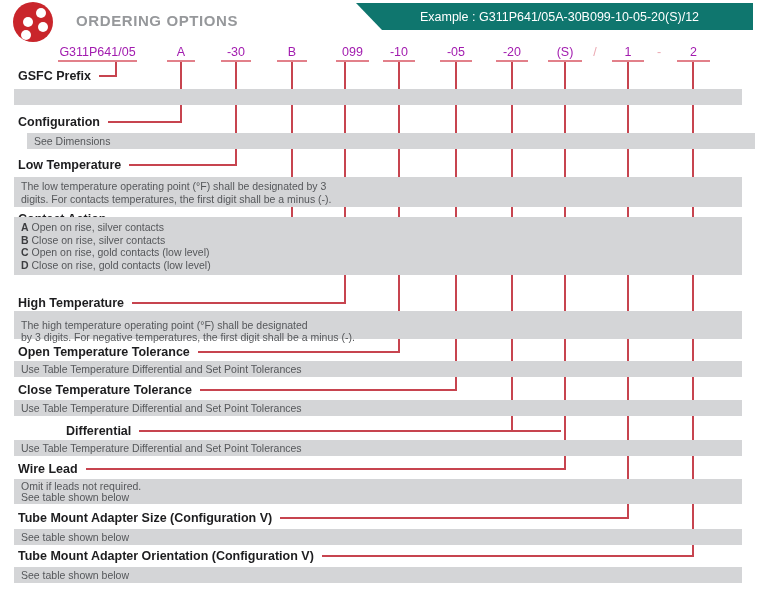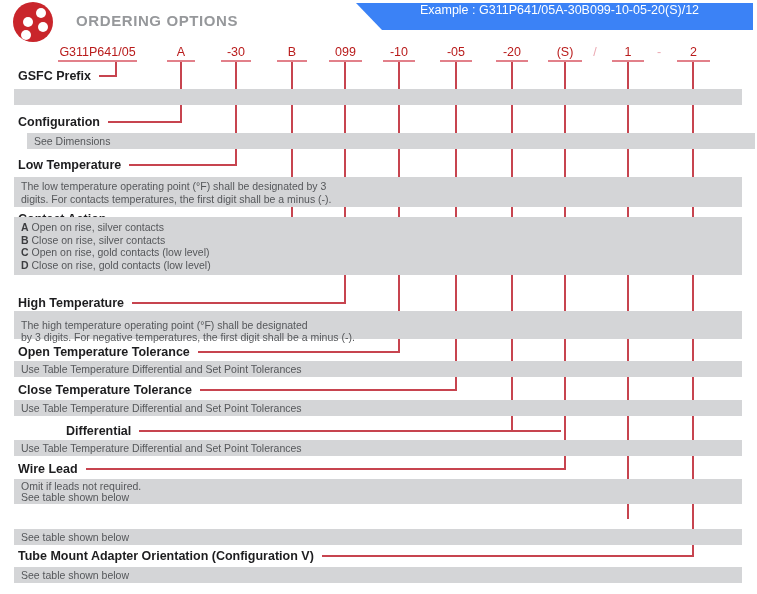--- a/index.html
+++ b/index.html
@@ -9,27 +9,27 @@
   }
   
   .logo{position:absolute;left:13px;top:2px;width:40px;height:40px;border-radius:50%;background:#c9252b;}
   .logo .dot{position:absolute;background:#ffffff;border-radius:50%;width:10px;height:10px;}
   .logo .d1{left:23px;top:6px;}
   .logo .d2{left:25px;top:20px;}
   .logo .d3{left:10px;top:15px;}
   .logo .d4{left:8px;top:28px;}
   .title{position:absolute;left:76px;top:12px;font-size:15px;font-weight:bold;color:#96989b;letter-spacing:0.6px;}
   .banner{
-    position:absolute;left:356px;top:3px;width:397px;height:27px;background:#3b82f6;
+    position:absolute;left:356px;top:3px;width:397px;height:27px;background:#0f766e;
     clip-path:polygon(0 0,100% 0,100% 100%,26px 100%);
-    display:flex;justify-content:center;
+    display:flex;align-items:center;justify-content:center;
     color:#ffffff;font-size:12.5px;padding-left:10px;box-sizing:border-box;
   }
   
-  .seg{position:absolute;top:45px;height:17px;text-align:center;font-size:12.5px;color:#b91c1c;}
+  .seg{position:absolute;top:45px;height:17px;text-align:center;font-size:12.5px;color:#a21caf;}
   .seg .txt{display:block;line-height:15px;white-space:nowrap;}
   .seg .ul{position:absolute;left:0;right:0;bottom:0;height:2px;background:#e2808a;}
   .sep{color:#eba9b2;}
   
   .vline{position:absolute;width:2px;background:#c7444f;}
   .stub{position:absolute;width:2px;background:#c7444f;}
   
   .row{position:absolute;left:18px;display:flex;align-items:center;height:14px;text-align:center;}
   .row .lbl{font-size:12.5px;font-weight:bold;color:#1d1d1f;white-space:nowrap;line-height:14px;}
   .row .hline{flex:1;height:2px;background:#c7444f;margin-left:8px;}
@@ -63,21 +63,21 @@
       <div class="ul"></div>
   </div>
   <div class="seg" style="left:221px;width:30px;">
     <span class="txt">-30</span>
       <div class="ul"></div>
   </div>
   <div class="seg" style="left:277px;width:30px;">
     <span class="txt">B</span>
       <div class="ul"></div>
   </div>
-  <div class="seg" style="left:329px;width:33px;">
+  <div class="seg" style="left:336px;width:33px;">
     <span class="txt">099</span>
       <div class="ul"></div>
   </div>
   <div class="seg" style="left:383px;width:32px;">
     <span class="txt">-10</span>
       <div class="ul"></div>
   </div>
   <div class="seg" style="left:440px;width:32px;">
     <span class="txt">-05</span>
       <div class="ul"></div>
@@ -146,20 +146,24 @@
       <div class="hline"></div>
   </div>
   <div class="row" style="top:424px;width:495px;padding-left:48px;">
     <span class="lbl">Differential</span>
       <div class="hline"></div>
   </div>
   <div class="row" style="top:462px;width:548px;">
     <span class="lbl">Wire Lead</span>
       <div class="hline"></div>
   </div>
+  <div class="row" style="top:511px;width:611px;">
+    <span class="lbl">Tube Mount Adapter Size (Configuration V)</span>
+      <div class="hline"></div>
+  </div>
   <div class="row" style="top:549px;width:676px;">
     <span class="lbl">Tube Mount Adapter Orientation (Configuration V)</span>
       <div class="hline"></div>
   </div>
 
   <div class="bar" style="top:89px;height:16px;"></div>
 
   <div class="bar" style="top:133px;height:16px;line-height:16px;margin-left:13px;">
     <div class="bl">See Dimensions</div>
   </div>

